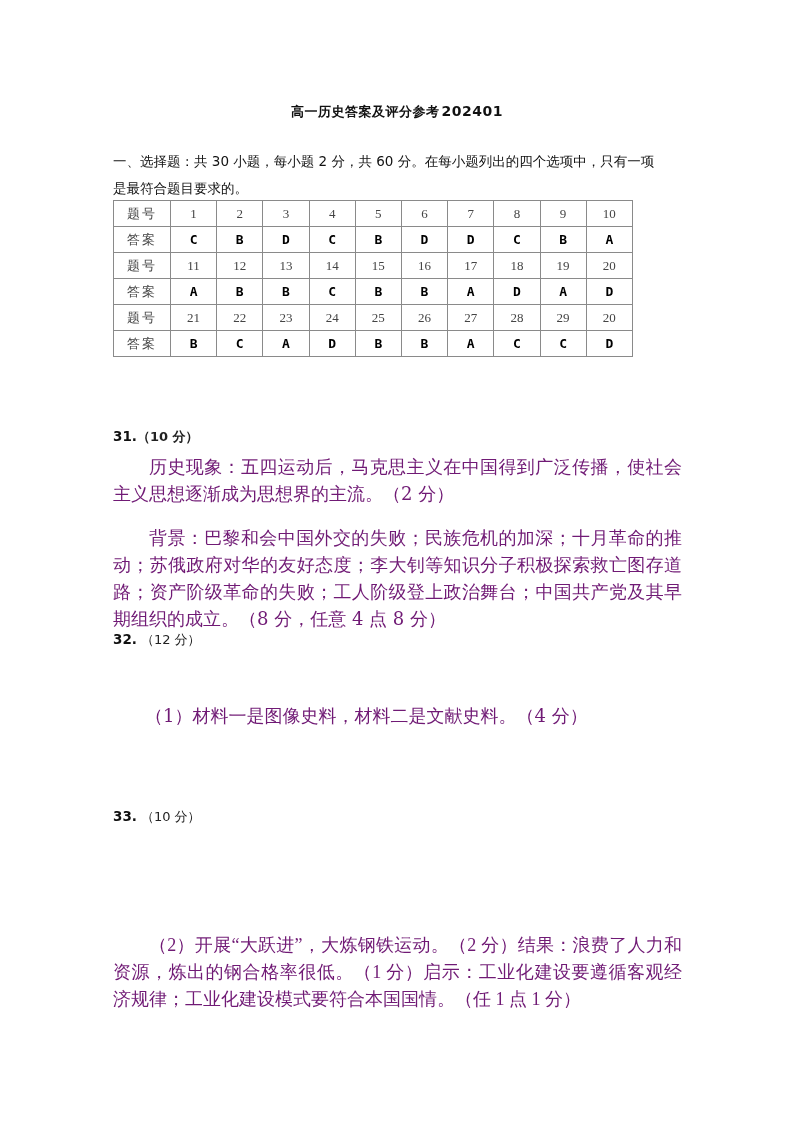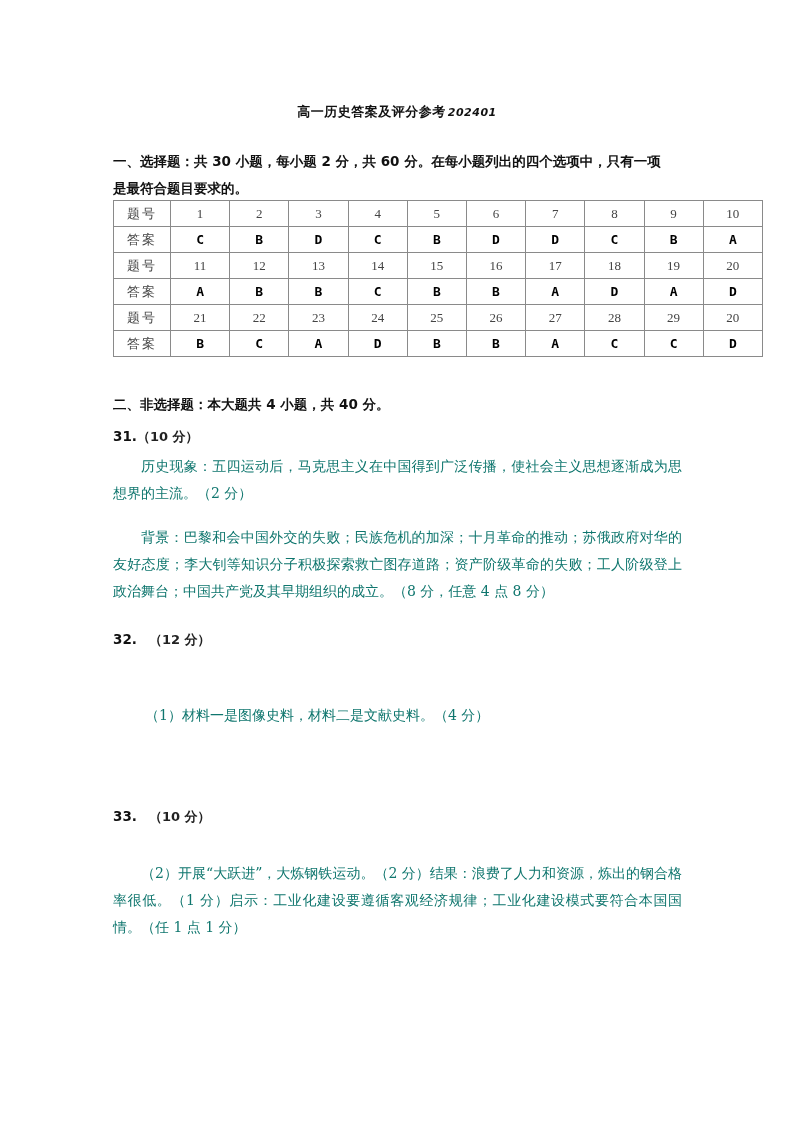--- a/index.html
+++ b/index.html
@@ -1,33 +1,33 @@
 <!DOCTYPE html>
 <html><head>
 <meta charset="utf-8">
 <style>
   html, body { margin: 0; padding: 0; background: #ffffff; }
   body { width: 794px; height: 1123px; position: relative; overflow: hidden;
          font-family: "DejaVu Serif", "Liberation Serif", serif; color: #111; }
   .page { position: absolute; left: 0; top: 0; width: 794px; height: 1123px; }
   .title { position: absolute; top: 103px; left: 0; width: 794px; text-align: center;
            font-family: "DejaVu Sans", sans-serif; font-weight: bold; font-size: 13px; letter-spacing: 0.5px; }
-  .title .code { font-size: 11px; font-weight: bold; margin-left: 2px; font-style: italic; }
+  .title .code { font-size: 14px; font-weight: bold; margin-left: 2px; }
   .sec-head { position: absolute; left: 113px; width: 580px;
-              font-family: "DejaVu Sans", sans-serif; font-weight: bold; font-size: 13.5px; line-height: 27px; }
-  table.answers { position: absolute; left: 113px; top: 200px; width: 650px; height: 155px;
+              font-family: "DejaVu Sans", sans-serif; font-weight: normal; font-size: 13.5px; line-height: 27px; }
+  table.answers { position: absolute; left: 113px; top: 200px; width: 520px; height: 155px;
                   border-collapse: collapse; table-layout: fixed; }
   table.answers td { border: 1px solid #8a8a8a; text-align: center; font-size: 13px; height: 25px; padding: 0; color: #333; }
   table.answers td.label { color: #444; letter-spacing: 2px; }
   table.answers td.num { font-family: "Liberation Serif", serif; color: #444; }
   table.answers td.ans { font-family: "DejaVu Sans Mono", monospace; font-weight: bold; color: #000; }
   .q-head { position: absolute; left: 113px; font-family: "DejaVu Sans", sans-serif; font-weight: bold; font-size: 13.5px; }
-  .q-head .pts { font-weight: bold; font-family: "DejaVu Sans", sans-serif; font-size: 13px; margin-left: 12px; color: #222; }
+  .q-head .pts { font-weight: normal; font-family: "DejaVu Sans", sans-serif; font-size: 13px; margin-left: 4px; color: #222; }
   .q-head .pts.inline { margin-left: 0; font-weight: bold; }
-  .para { position: absolute; left: 113px; width: 569px; font-size: 14px; line-height: 27px; color: #0f766e;
+  .para { position: absolute; left: 113px; width: 569px; font-size: 18px; line-height: 27px; color: #701a75;
           text-indent: 2em; text-align: justify; }
   .para.sub { text-indent: 0; padding-left: 32px; width: 537px; }
 </style>
 </head>
 <body>
 
 <div class="page">
 
   <div class="title">
     <span>高一历史答案及评分参考</span><span class="code">202401</span>
@@ -127,31 +127,30 @@
           <td class="ans">B</td>
           <td class="ans">B</td>
           <td class="ans">A</td>
           <td class="ans">C</td>
           <td class="ans">C</td>
           <td class="ans">D</td>
         </tr>
       </tbody>
   </table>
 
-  <div class="sec-head" style="top:391px;">二、非选择题：本大题共 4 小题，共 40 分。</div>
 
   <div class="q-head" style="top:428px;">
     <span>31.</span><span class="pts inline">（10 分）</span>
   </div>
   <div class="para" style="top:453px;">历史现象：五四运动后，马克思主义在中国得到广泛传播，使社会主义思想逐渐成为思想界的主流。（2 分）</div>
   <div class="para" style="top:524px;">背景：巴黎和会中国外交的失败；民族危机的加深；十月革命的推动；苏俄政府对华的友好态度；李大钊等知识分子积极探索救亡图存道路；资产阶级革命的失败；工人阶级登上政治舞台；中国共产党及其早期组织的成立。（8 分，任意 4 点 8 分）</div>
 
   <div class="q-head" style="top:631px;">
     <span>32.</span><span class="pts">（12 分）</span>
   </div>
   <div class="para sub" style="top:656px;margin-top:46px;">（1）材料一是图像史料，材料二是文献史料。（4 分）</div>
 
   <div class="q-head" style="top:808px;">
     <span>33.</span><span class="pts">（10 分）</span>
   </div>
-  <div class="para" style="top:860px;">（2）开展“大跃进”，大炼钢铁运动。（2 分）结果：浪费了人力和资源，炼出的钢合格率很低。（1 分）启示：工业化建设要遵循客观经济规律；工业化建设模式要符合本国国情。（任 1 点 1 分）</div>
+  <div class="para" style="top:932px;font-family:Liberation Serif, serif;">（2）开展“大跃进”，大炼钢铁运动。（2 分）结果：浪费了人力和资源，炼出的钢合格率很低。（1 分）启示：工业化建设要遵循客观经济规律；工业化建设模式要符合本国国情。（任 1 点 1 分）</div>
 
 </div>
 
 </body></html>

